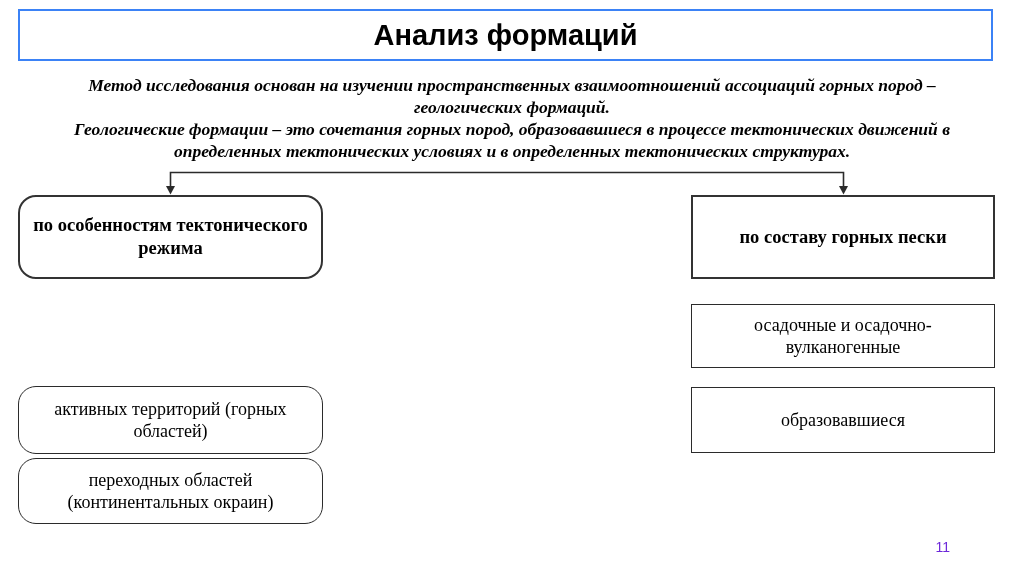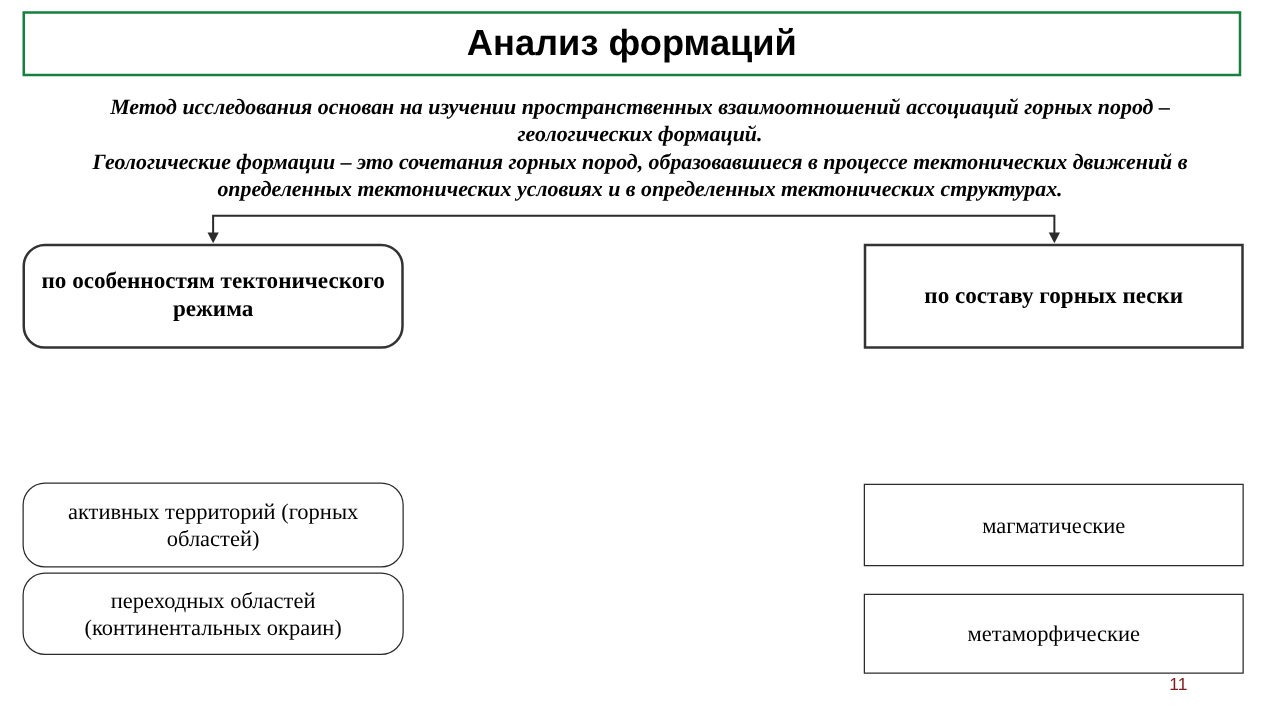--- a/index.html
+++ b/index.html
@@ -15,21 +15,21 @@
     overflow: hidden;
     font-family: "Liberation Serif", serif;
     color: #000000;
   }
   .title-box {
     position: absolute;
     left: 18px;
     top: 9px;
     width: 975px;
     height: 52px;
-    border: 2px solid #15803d;
+    border: 2px solid #3b82f6;
     box-sizing: border-box;
     display: flex;
     align-items: center;
     justify-content: center;
   }
   .title-text {
     font-family: "Liberation Sans", sans-serif;
     font-weight: bold;
     font-size: 29px;
     line-height: 1;
@@ -78,21 +78,21 @@
   .col-left  { left: 18px;  width: 305px; border-radius: 18px; }
   .col-right { left: 691px; width: 304px; }
   .page-number {
     position: absolute;
     left: 880px;
     top: 539px;
     width: 70px;
     text-align: right;
     font-family: "Liberation Sans", sans-serif;
     font-size: 14px;
-    color: #7f1d1d;
+    color: #6d28d9;
   }
 </style>
 </head>
 <body>
 
 <div class="slide">
 
   <div class="title-box">
     <div class="title-text">Анализ формаций</div>
   </div>
@@ -109,18 +109,19 @@
   </svg>
 
   <div class="node header col-left" style="top:195px; height:84px;">по особенностям тектонического
 режима</div>
   <div class="node col-left" style="top:386px; height:68px;">активных территорий (горных
 областей)</div>
   <div class="node col-left" style="top:458px; height:66px;">переходных областей
 (континентальных окраин)</div>
 
   <div class="node header col-right" style="top:195px; height:84px;">по составу горных пески</div>
-  <div class="node col-right" style="top:387px; height:66px;">магматические</div>
-  <div class="node col-right" style="top:475px; height:64px;">метаморфические</div>
+  <div class="node col-right" style="top:304px; height:64px;">осадочные и осадочно-
+вулканогенные</div>
+  <div class="node col-right" style="top:387px; height:66px;">образовавшиеся</div>
 
   <div class="page-number">11</div>
 
 </div>
 
 </body></html>

